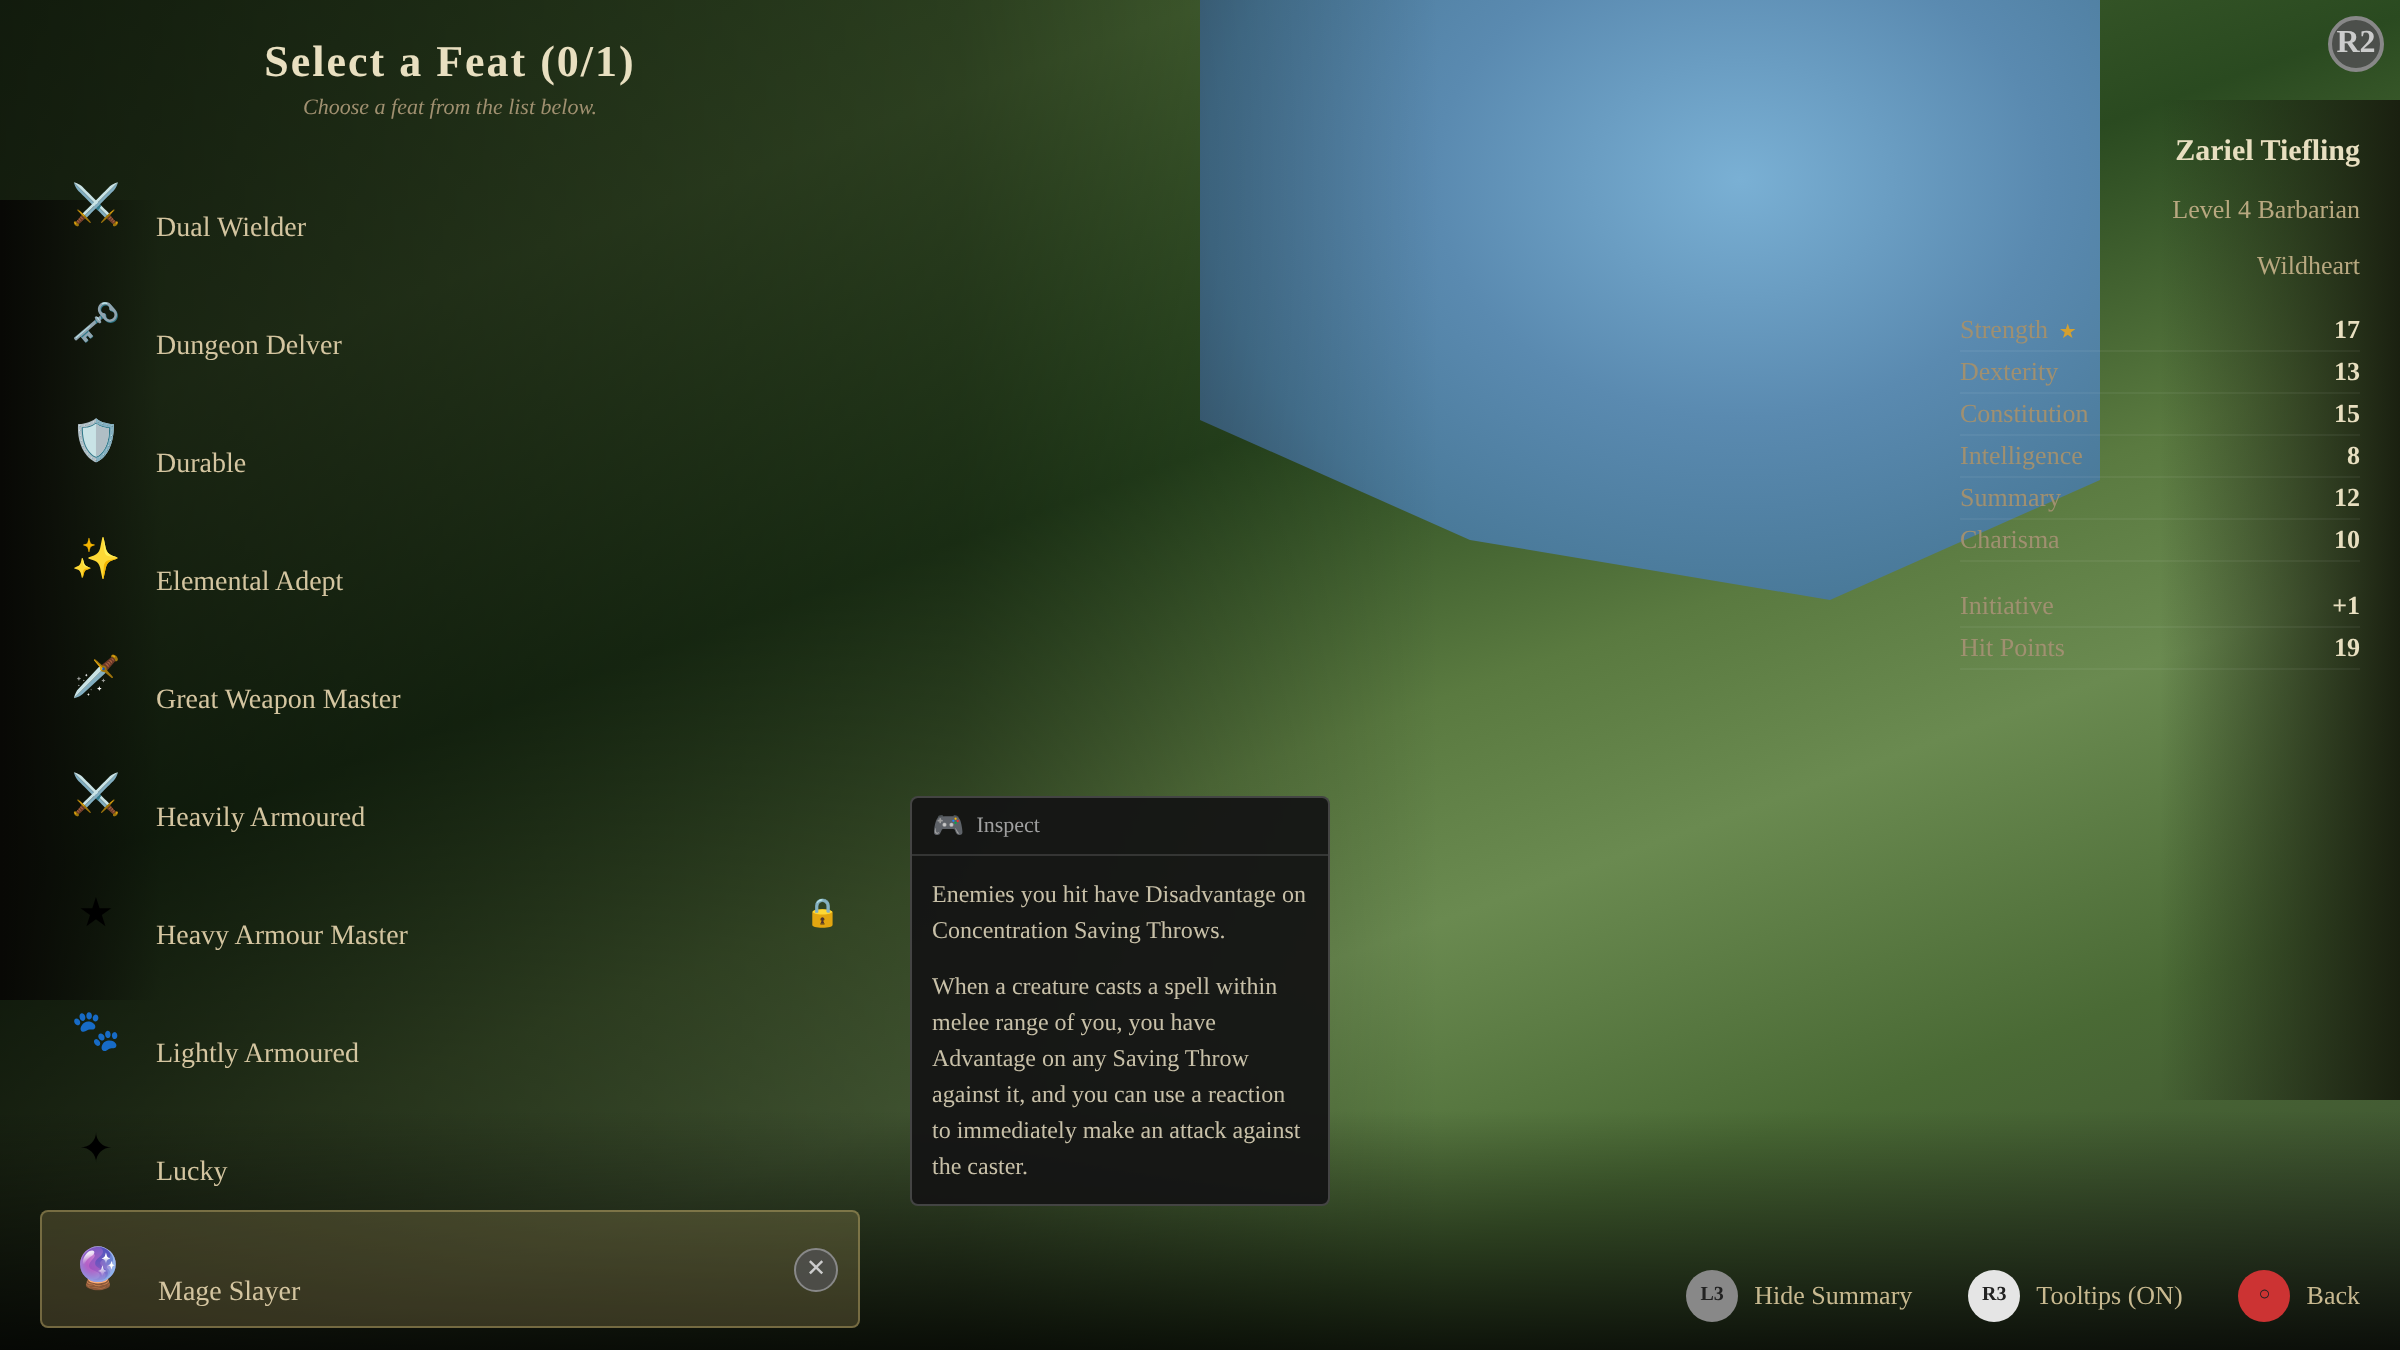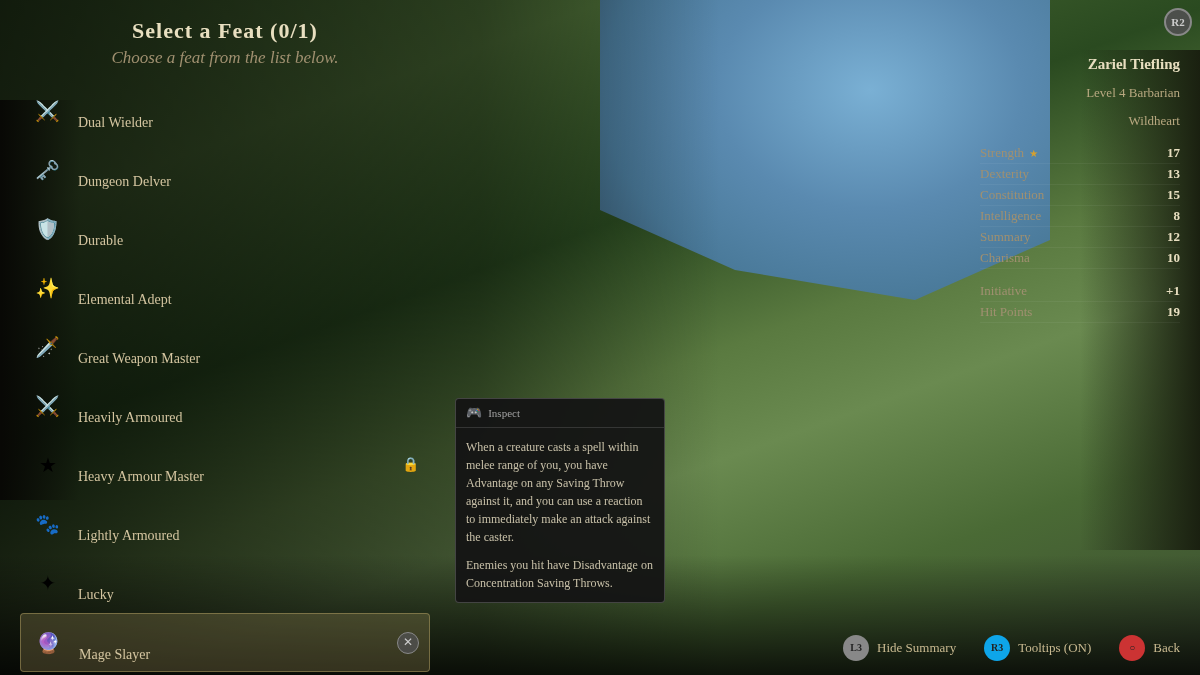--- a/index.html
+++ b/index.html
@@ -56,21 +56,21 @@
       left: 0;
       right: 0;
       height: 120px;
       background: linear-gradient(to top, rgba(0,0,0,0.8) 0%, rgba(0,0,0,0) 100%);
       z-index: 1;
     }
 
     
     .right-panel {
       position: absolute;
-      top: 56px;
+      top: 68px;
       right: 20px;
       width: 200px;
       z-index: 10;
       color: #d4c5a0;
     }
 
     .character-name {
       text-align: right;
       font-size: 15px;
       font-weight: bold;
@@ -120,21 +120,21 @@
       top: 8px;
       right: 8px;
       width: 28px;
       height: 28px;
       border-radius: 50%;
       background: rgba(80,80,80,0.9);
       border: 2px solid #888;
       display: flex;
       align-items: center;
       justify-content: center;
-      font-size: 11px;
+      font-size: 16px;
       color: #ccc;
       font-weight: bold;
       z-index: 20;
     }
 
     
     .left-panel {
       position: absolute;
       top: 0;
       left: 0;
@@ -147,21 +147,21 @@
       text-align: center;
       padding: 18px 0 4px 0;
       font-size: 22px;
       font-weight: bold;
       color: #e8dfc0;
       letter-spacing: 1px;
     }
 
     .panel-subtitle {
       text-align: center;
-      font-size: 17px;
+      font-size: 11px;
       color: #a09070;
       margin-bottom: 14px;
       font-style: italic;
     }
 
     .feat-list {
       list-style: none;
       padding: 0 20px;
     }
 
@@ -289,21 +289,21 @@
       display: flex;
       align-items: center;
       justify-content: center;
       font-size: 10px;
       font-weight: bold;
       color: #222;
       flex-shrink: 0;
     }
 
     .btn-l3 { background: #888; text-align: right; }
-    .btn-r3 { background: #0ea5e9; }
+    .btn-r3 { background: #e5e5e5; }
     .btn-circle { background: #cc3333; }
 
     
     .tree-left {
       position: absolute;
       left: 0;
       top: 100px;
       width: 80px;
       height: 400px;
       background: linear-gradient(to right, #1a1a10, transparent);
@@ -394,22 +394,22 @@
   </ul>
 
 </div>
 
 <div class="tooltip-popup">
   <div class="tooltip-header">
     <span class="tooltip-header-icon">🎮</span>
     <span>Inspect</span>
   </div>
   <div class="tooltip-body">
+    <p>Enemies you hit have Disadvantage on Concentration Saving Throws.</p>
     <p>When a creature casts a spell within melee range of you, you have Advantage on any Saving Throw against it, and you can use a reaction to immediately make an attack against the caster.</p>
-    <p>Enemies you hit have Disadvantage on Concentration Saving Throws.</p>
   </div>
 </div>
 
 <div class="right-panel">
   <div class="character-name">Zariel Tiefling</div>
   <div class="character-class">Level 4 Barbarian</div>
   <div class="character-class">Wildheart</div>
 
   <div class="stats-section">
     <div class="stat-row">

